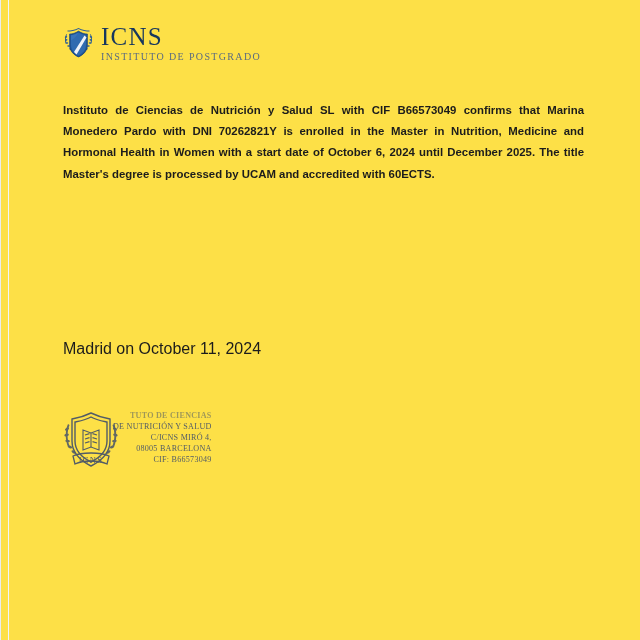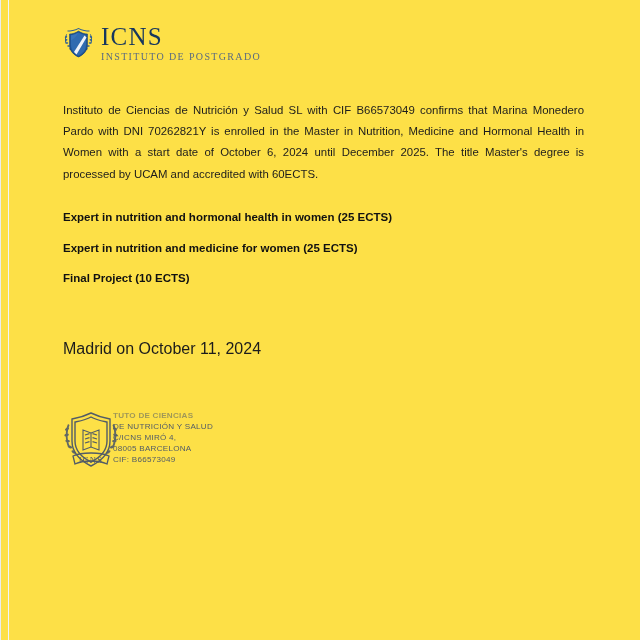--- a/index.html
+++ b/index.html
@@ -75,20 +75,21 @@
     left: 62px;
     top: 100px;
     width: 521px;
   }
   .para {
     margin: 0;
     font-size: 11.4px;
     line-height: 21.2px;
     text-align: justify;
     color: #1c1c1c;
+    font-weight: bold;
   }
 
   .modules {
     position: absolute;
     left: 62px;
     top: 212px;
     width: 521px;
   }
   .module-line {
     font-size: 11.5px;
@@ -120,24 +121,25 @@
   .stamp-mark {
     position: absolute;
     left: 0; top: 2px;
     width: 60px; height: 66px;
   }
   .stamp-text {
     position: absolute;
     left: 52px;
     top: 4px;
     color: #3b4a6b;
-    font-family: Liberation Sans, sans-serif;
+    font-family: Liberation Serif, serif;
     font-size: 8.1px;
     letter-spacing: 0.25px;
     line-height: 11.1px;
+    text-align: right;
   }
   .stamp-text div { white-space: nowrap; }
   .stamp-line-faded { opacity: 0.55; }
   .stamp-strong { font-weight: bold; }
 </style>
 </head>
 <body>
 
 <div class="page">
   <div class="page-edge-inner"></div>
@@ -170,25 +172,20 @@
     <div class="wordmark">
       <span class="wordmark-main">ICNS</span>
       <span class="wordmark-sub">INSTITUTO DE POSTGRADO</span>
     </div>
   </div>
 
   <div class="body-block">
     <p class="para">Instituto de Ciencias de Nutrición y Salud SL with CIF B66573049 confirms that Marina Monedero Pardo with DNI 70262821Y is enrolled in the Master in Nutrition, Medicine and Hormonal Health in Women with a start date of October 6, 2024 until December 2025. The title Master's degree is processed by UCAM and accredited with 60ECTS.</p>
   </div>
 
-  <div class="modules">
-    <div class="module-line">Expert in nutrition and hormonal health in women (25 ECTS)</div>
-    <div class="module-line">Expert in nutrition and medicine for women (25 ECTS)</div>
-    <div class="module-line">Final Project (10 ECTS)</div>
-  </div>
 
   <div class="place-date">Madrid on October 11, 2024</div>
 
   <div class="stamp">
     <svg class="stamp-mark" viewBox="0 0 60 66">
       <g fill="none" stroke="#3b4a6b" stroke-width="1.4">
         <path d="M30 5 C24 8,17 10,11 11 L11 33 C11 45,20 53,30 58 C40 53,49 45,49 33 L49 11 C43 10,36 8,30 5 Z"></path>
         <path d="M30 9 C25 12,19 13,14 14 L14 33 C14 43,22 50,30 54 C38 50,46 43,46 33 L46 14 C41 13,35 12,30 9 Z"></path>
       </g>
       <g stroke="#3b4a6b" stroke-width="1.1" fill="none">

